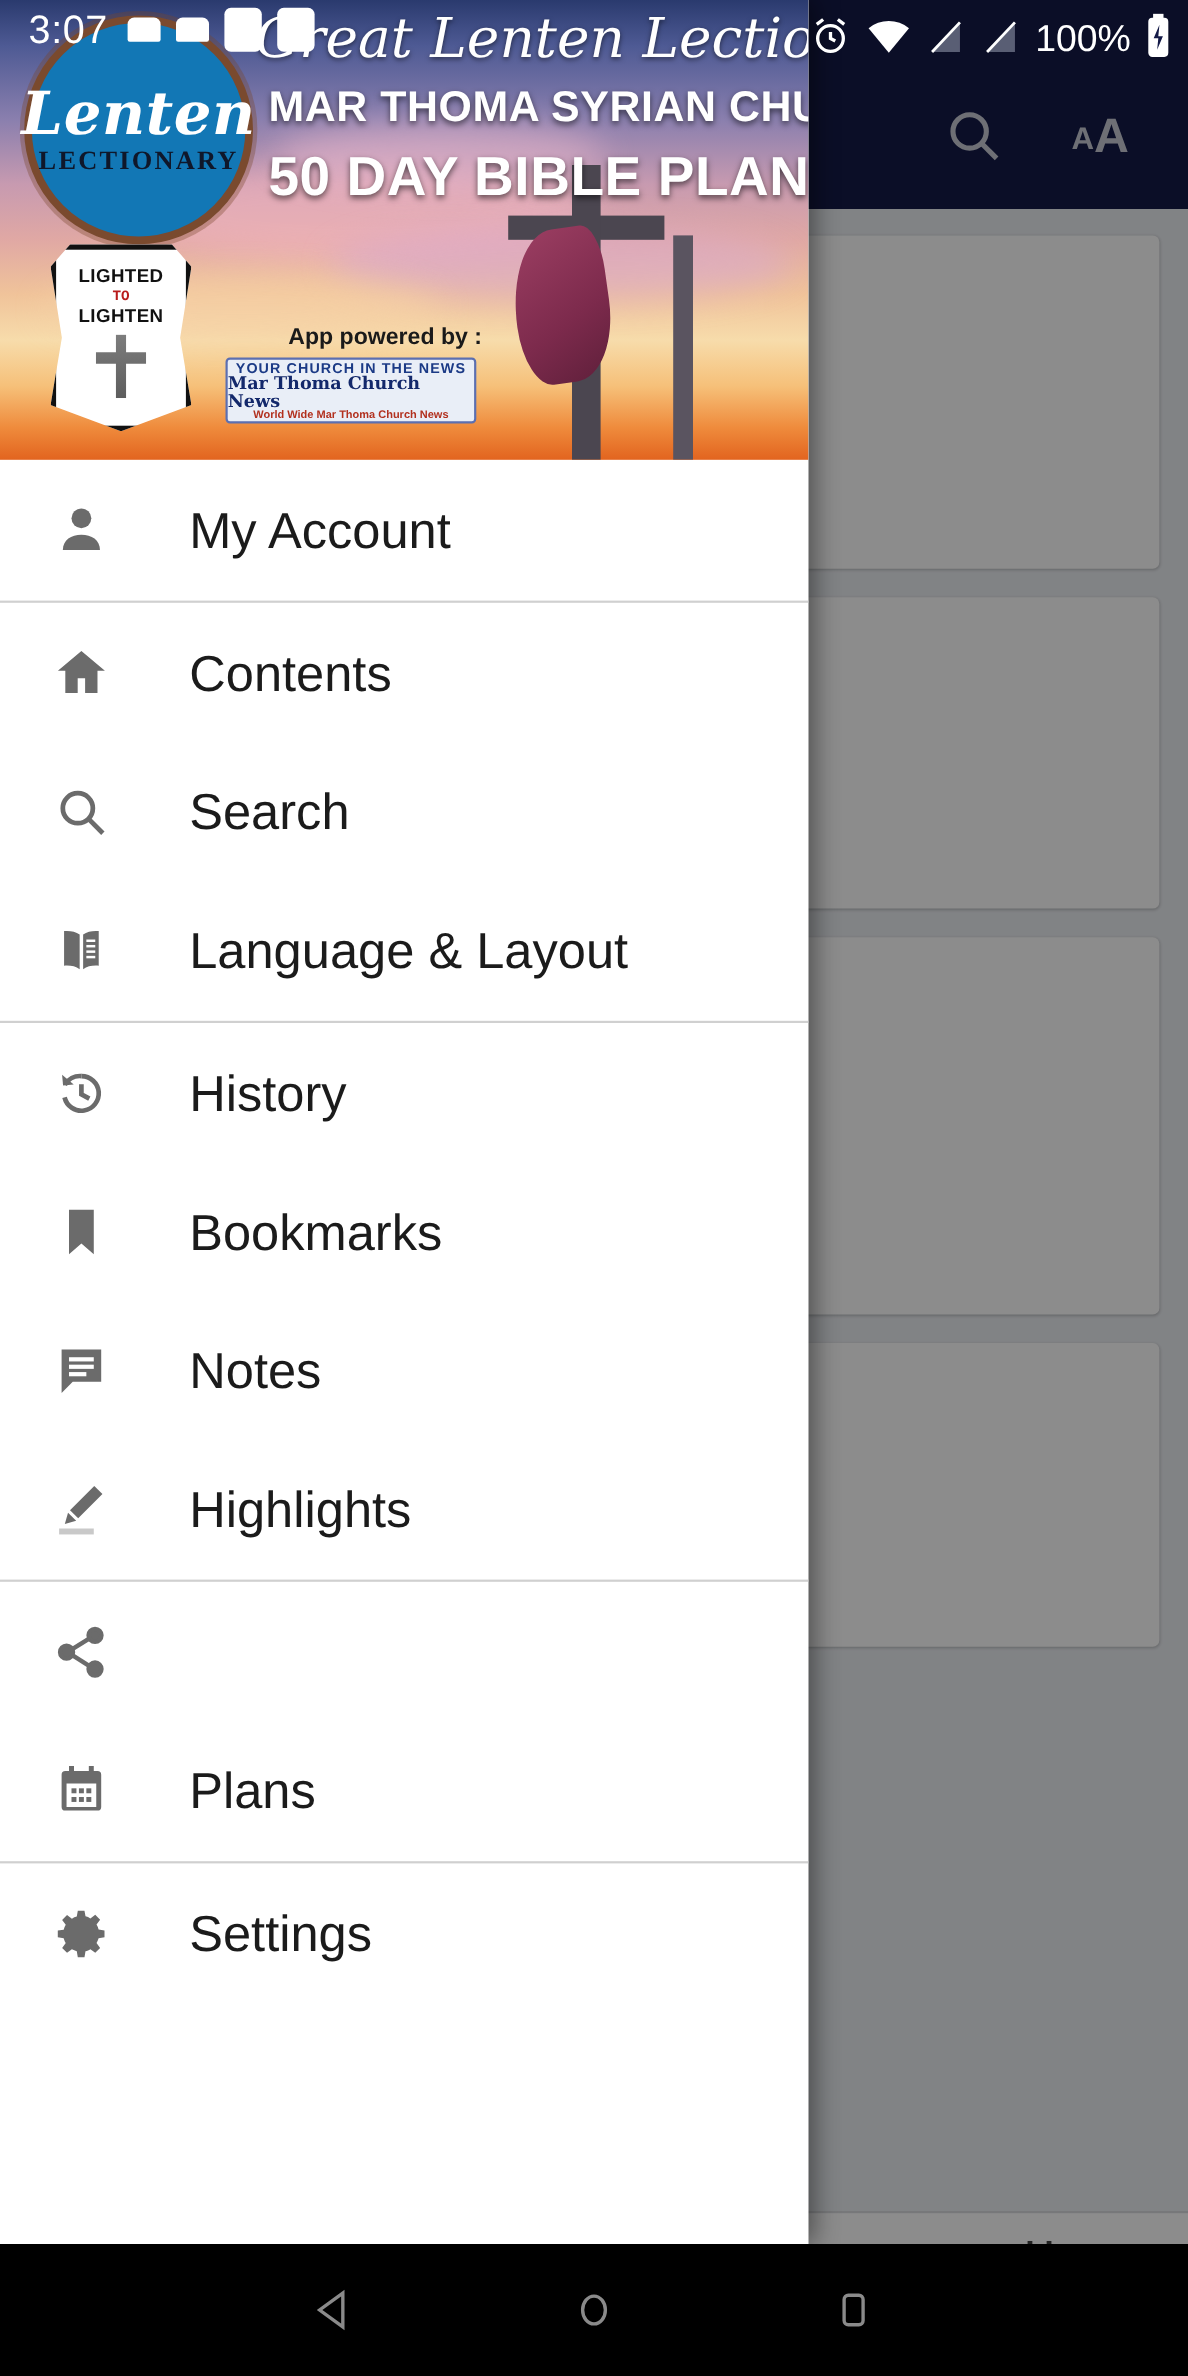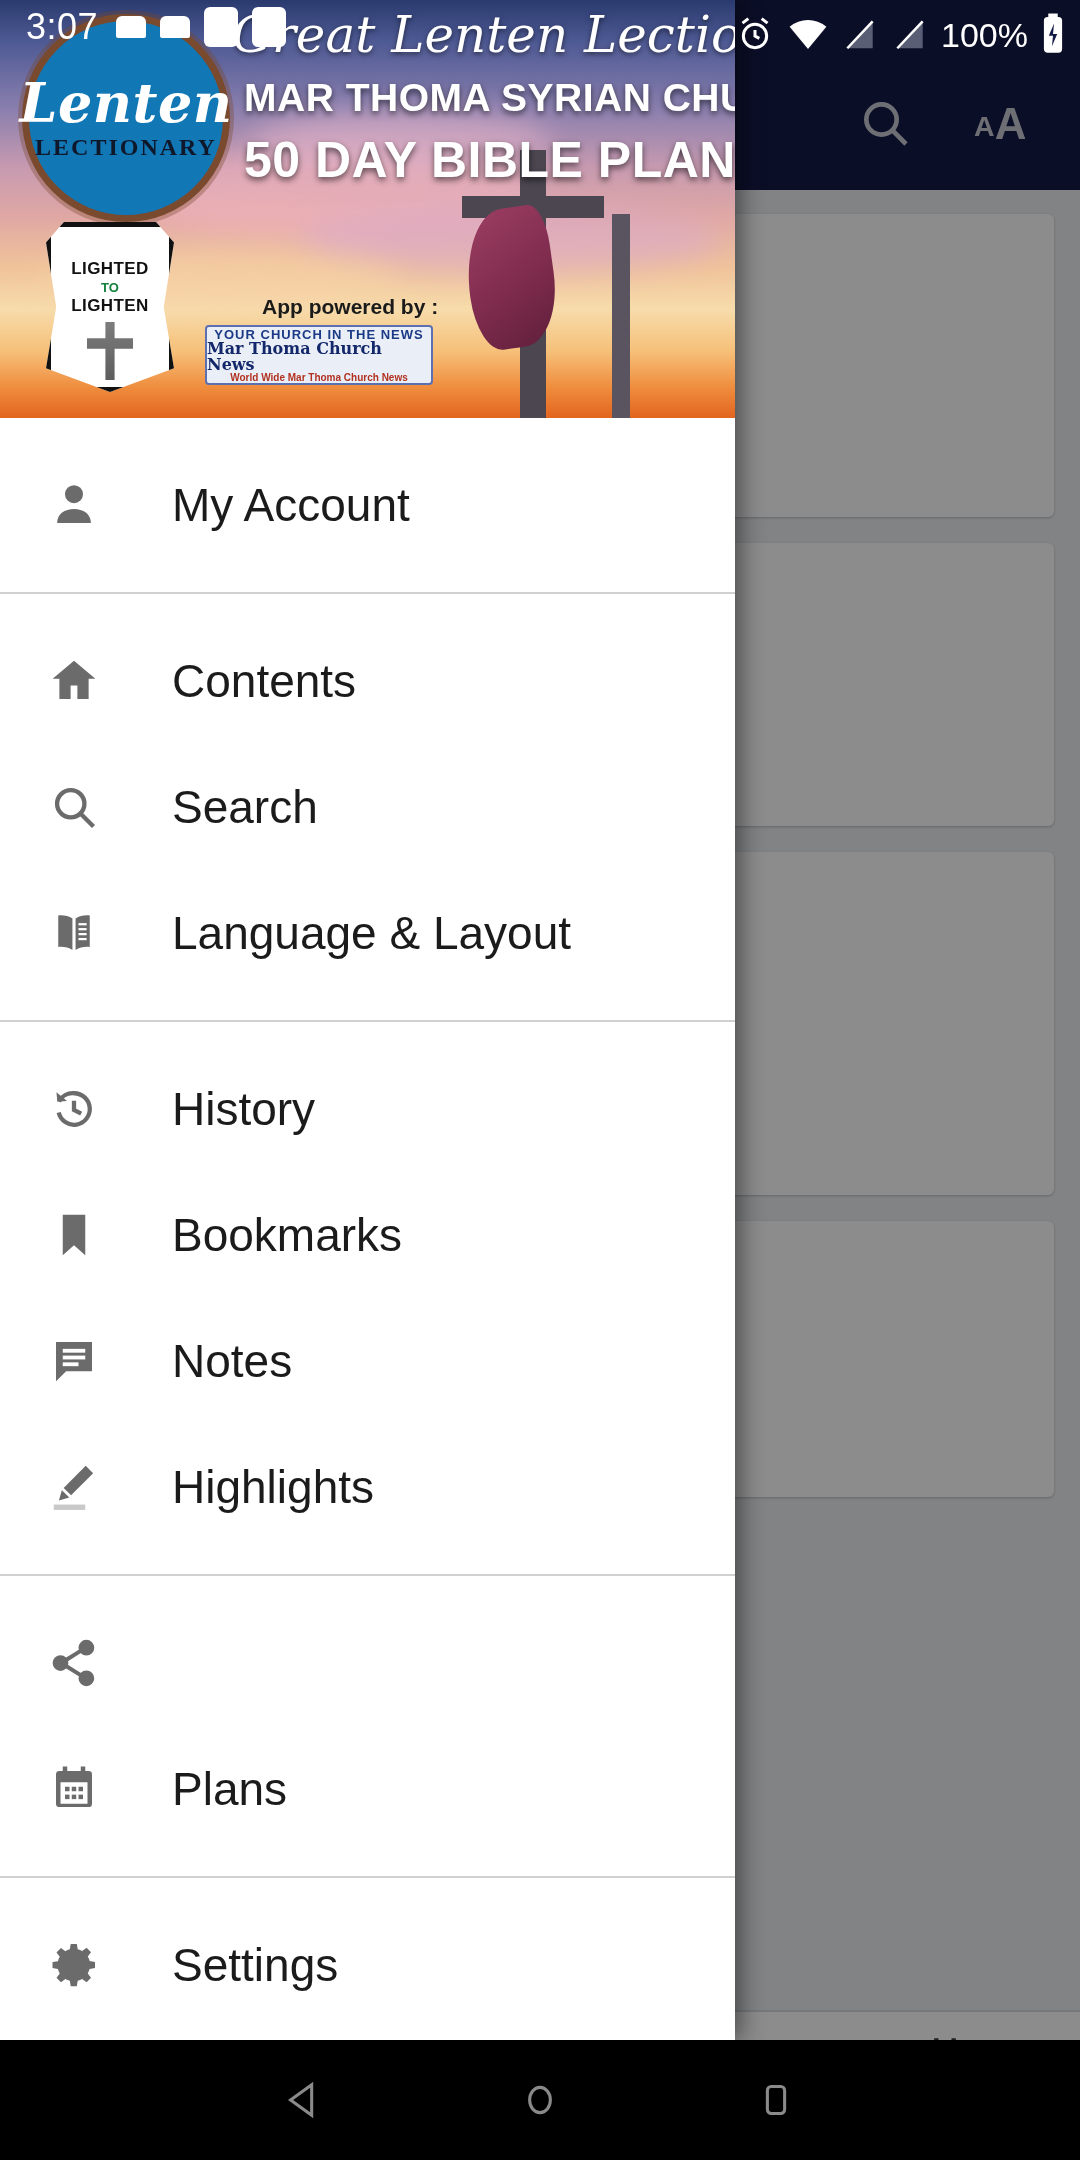--- a/index.html
+++ b/index.html
@@ -140,24 +140,24 @@
     margin-top: 4px; font-weight: 700;
   }
   
   #logo-shield {
     position: absolute; left: 46px; top: 222px;
     width: 128px; height: 170px;
     background: #ffffff;
     border: 5px solid #111;
     clip-path: polygon(14% 0%,86% 0%,100% 12%,92% 50%,100% 86%,50% 100%,0% 86%,8% 50%,0% 12%);
     display: flex; flex-direction: column; align-items: center;
-    padding-top: 32px; gap: 1px;
+    padding-top: 14px; gap: 1px;
   }
   #logo-shield .sl1 { font-size: 17px; font-weight: 700; color: #111; letter-spacing: .4px;}
-  #logo-shield .sl2 { font-size: 13px; font-weight: 700; color: #15803d;}
+  #logo-shield .sl2 { font-size: 13px; font-weight: 700; color: #b91c1c; font-family: Liberation Mono, monospace;}
   #logo-shield .sl3 { font-size: 17px; font-weight: 700; color: #111; letter-spacing: .4px; text-align: right;}
   #logo-shield .cross {
     margin-top: 5px; width: 46px; height: 58px;
     background:
       linear-gradient(#7d7d7d,#5d5d5d);
     clip-path: polygon(40% 0%,60% 0%,60% 28%,100% 28%,100% 46%,60% 46%,60% 100%,40% 100%,40% 46%,0% 46%,0% 28%,40% 28%);
   }
   
   #banner-script {
     position: absolute; left: 232px; top: 6px;
@@ -208,21 +208,21 @@
     background: linear-gradient(150deg,#9d3f63,#7c2a4c 60%,#5e1f3a);
     border-radius: 50% 20% 45% 30% / 60% 30% 50% 40%;
     transform: rotate(-8deg);
   }
   #banner-cross2 {
     position: absolute; left: 612px; top: 214px;
     width: 18px; height: 204px; background: #5a5460;
   }
 
   .drawer-list { flex: 1 1 auto; overflow: hidden; }
-  .drawer-group { padding: 24px 0; }
+  .drawer-group { padding: 1px 0; }
   .drawer-divider { height: 2px; background: #d0d0d0; }
   .drawer-item {
     display: flex; align-items: center;
     height: 126px;
     padding-left: 42px;
   }
   .drawer-item .di-icon {
     width: 64px; height: 64px;
     display: flex; align-items: center; justify-content: center;
     color: #6b6b6b;

